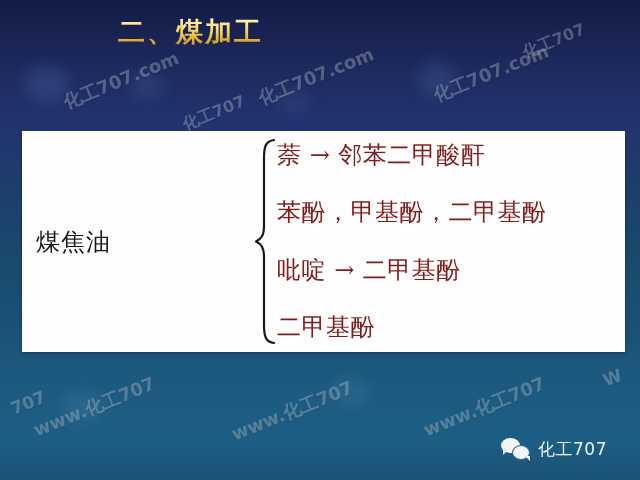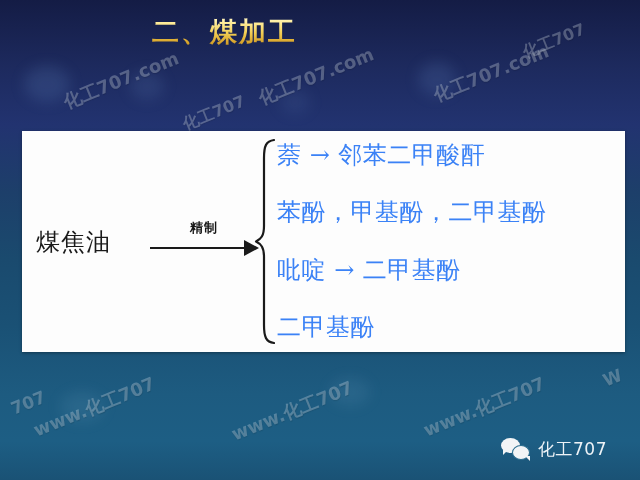--- a/index.html
+++ b/index.html
@@ -63,21 +63,21 @@
     font-weight: 700;
     letter-spacing: 2px;
     white-space: nowrap;
     background: linear-gradient(to bottom,
        #fffbe0 0%, #ffeea0 22%, #f2cf55 52%, #d8a52c 78%, #b9841a 100%);
     -webkit-background-clip: text;
     background-clip: text;
     color: transparent;
     -webkit-text-fill-color: transparent;
   }
-  #title-top    { left: 118px; top: 14px;  font-size: 27px; margin-left: 34px; }
+  #title-top    { left: 118px; top: 14px;  font-size: 27px; }
   #title-bottom { left: 135px; top: 430px; font-size: 27px; }
 
   
   #content-box {
     position: absolute;
     left: 22px;
     top: 131px;
     width: 603px;
     height: 221px;
     background: #fdfdfd;
@@ -163,21 +163,21 @@
     height: 205px;
     display: flex;
     flex-direction: column;
     justify-content: space-between;
     padding: 4px 0;
     box-sizing: border-box;
   }
   .product-line {
     font-family: "DejaVu Serif", serif;
     font-size: 24px;
-    color: #3b82f6;
+    color: #7f1d1d;
     white-space: nowrap;
     line-height: 1.05;
     letter-spacing: .5px;
   }
 
   
   #wechat-badge {
     position: absolute;
     left: 501px;
     top: 437px;
@@ -238,25 +238,20 @@
       <div class="wm" style="left: 600px; top: 372px; font-size: 17px; transform: rotate(-22deg);">W</div>
     </div>
 
   <div class="section-title" id="title-top">二、煤加工</div>
 
   <div id="content-box">
     <div id="flow">
 
       <div id="reactant">煤焦油</div>
 
-      <div id="arrow-group">
-        <div id="arrow-label">精制</div>
-        <div id="arrow-line"></div>
-        <div id="arrow-head"></div>
-      </div>
 
       <div id="brace">
         <svg width="22" height="207" viewBox="0 0 22 207" aria-hidden="true">
           <path d="M20 2 C12 3 10 8 10 20 L10 88 C10 98 7 101 2 103.5
                    C7 106 10 109 10 119 L10 187 C10 199 12 204 20 205" fill="none" stroke="#1a1a1a" stroke-width="2.2" stroke-linecap="round" stroke-linejoin="round"></path>
         </svg>
       </div>
 
       <div id="products">
         <div class="product-line">萘 → 邻苯二甲酸酐</div>

